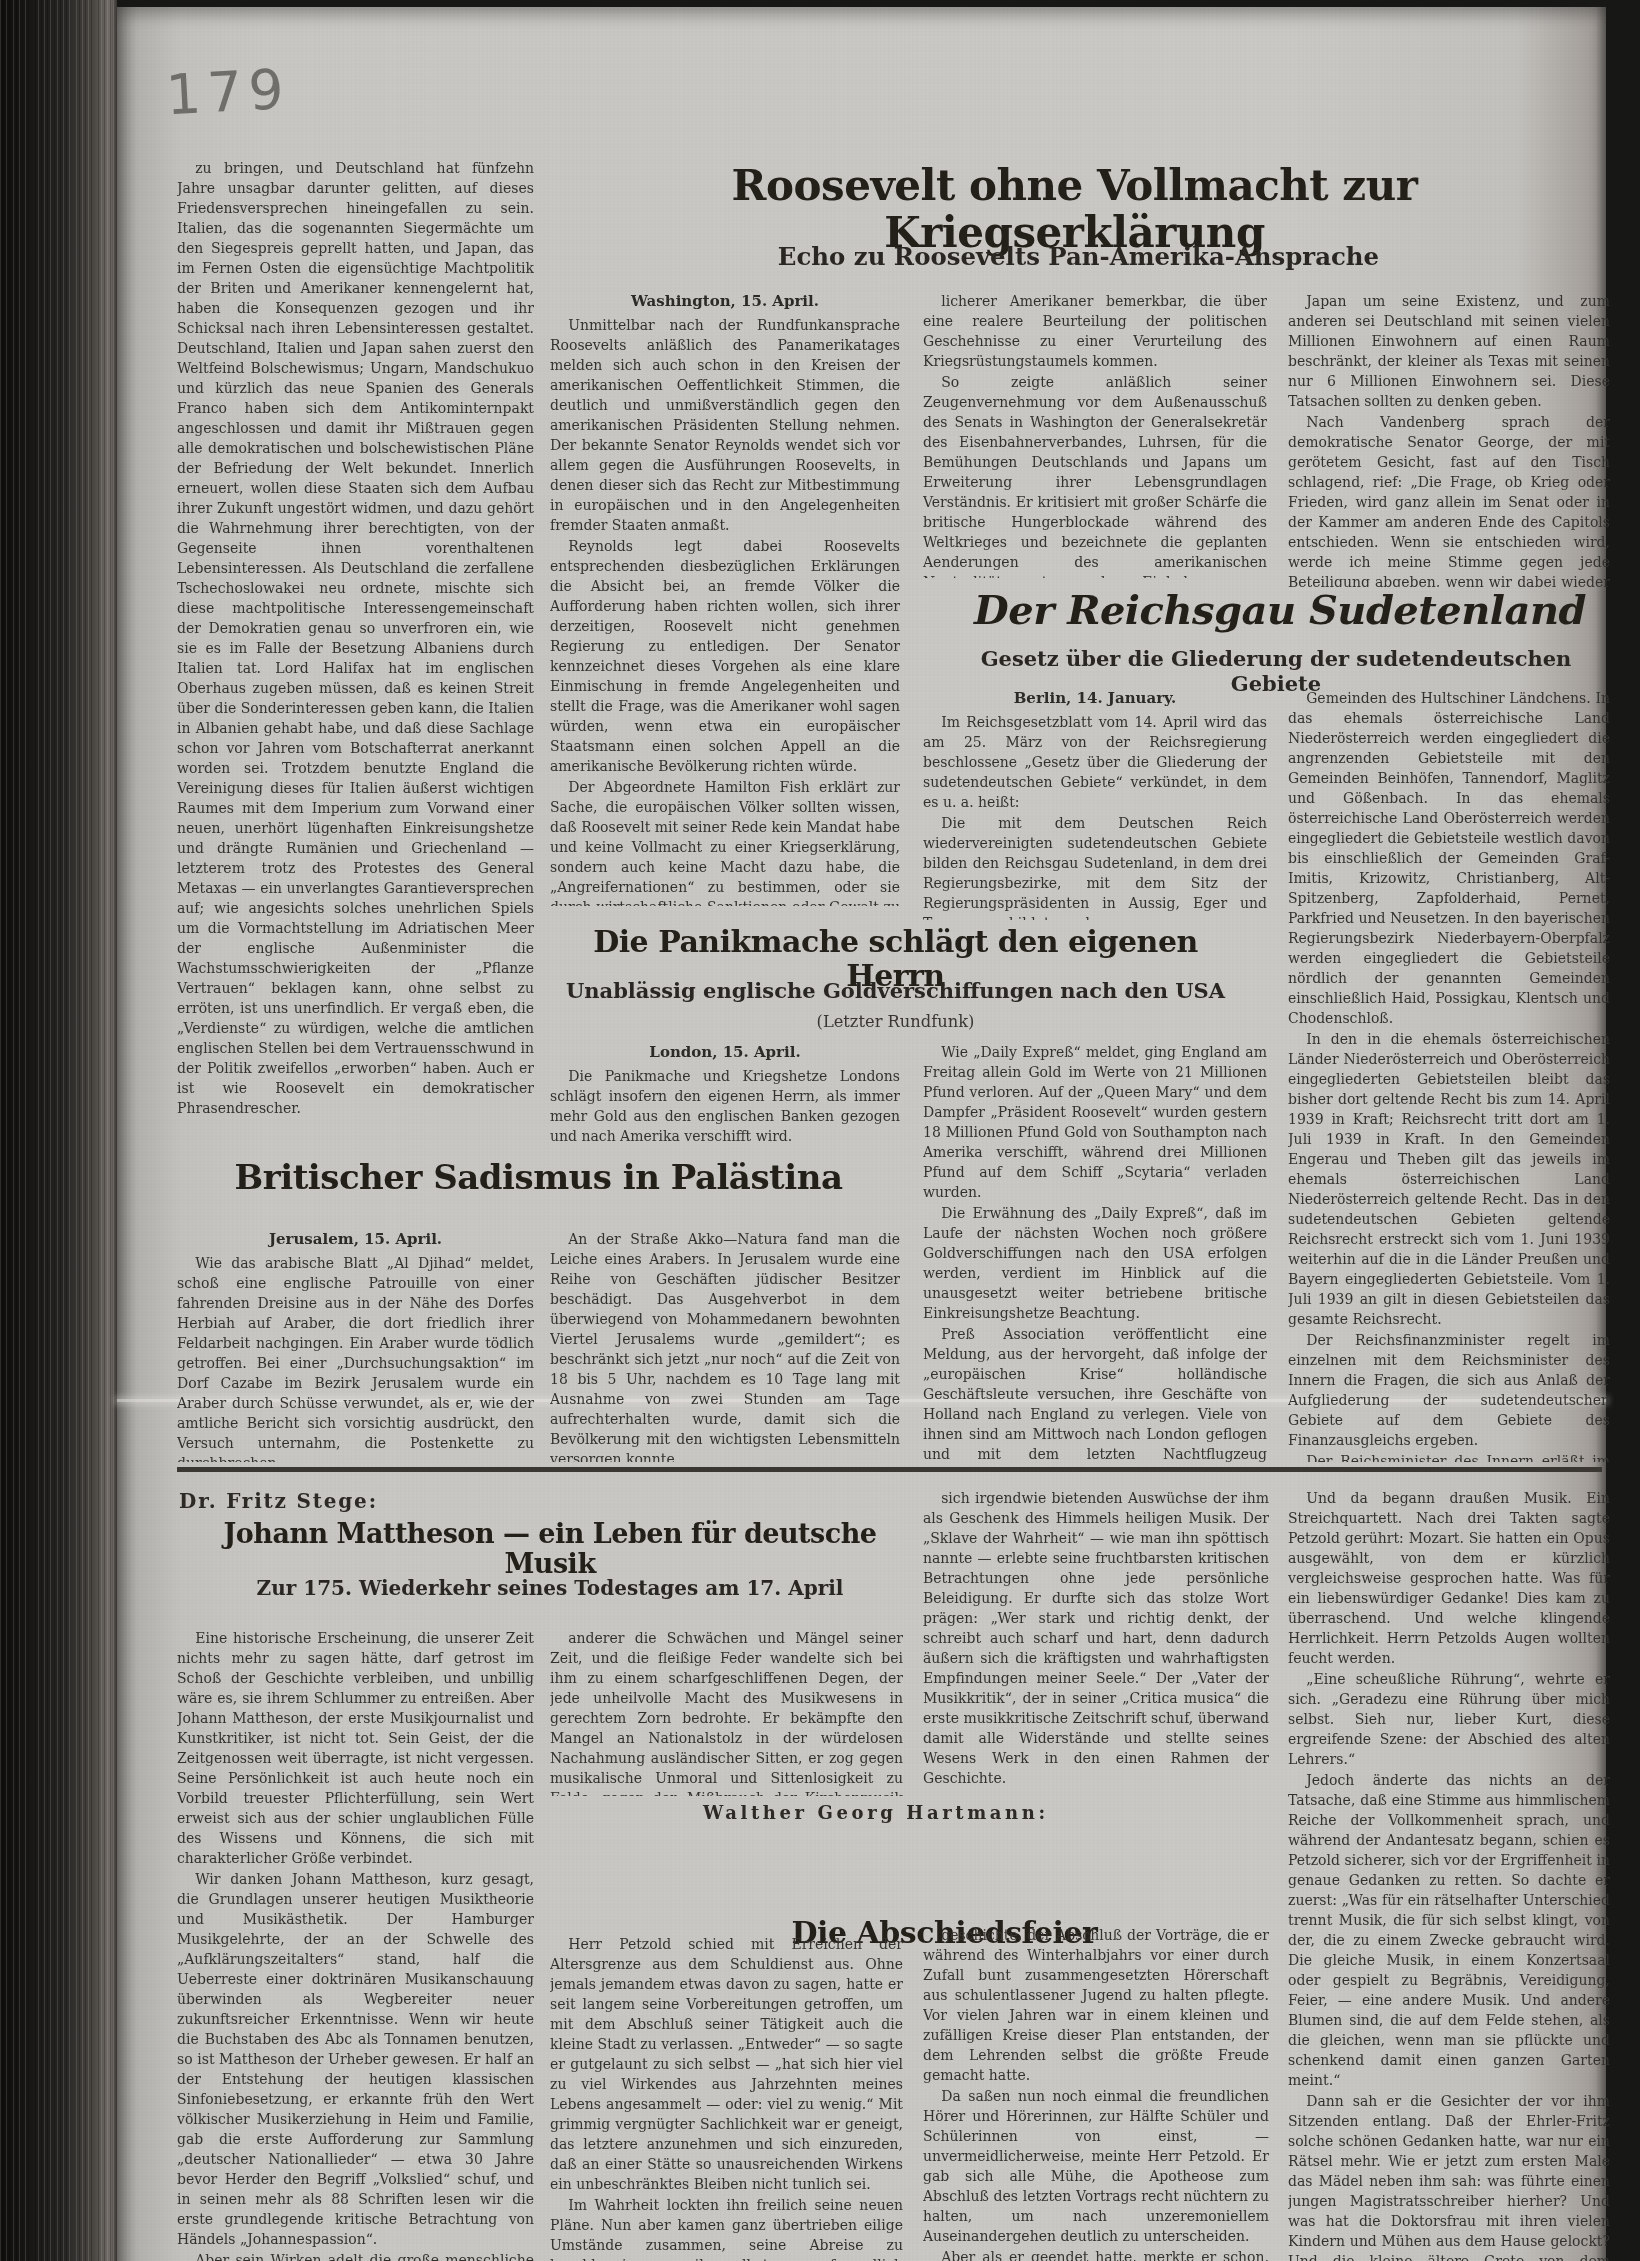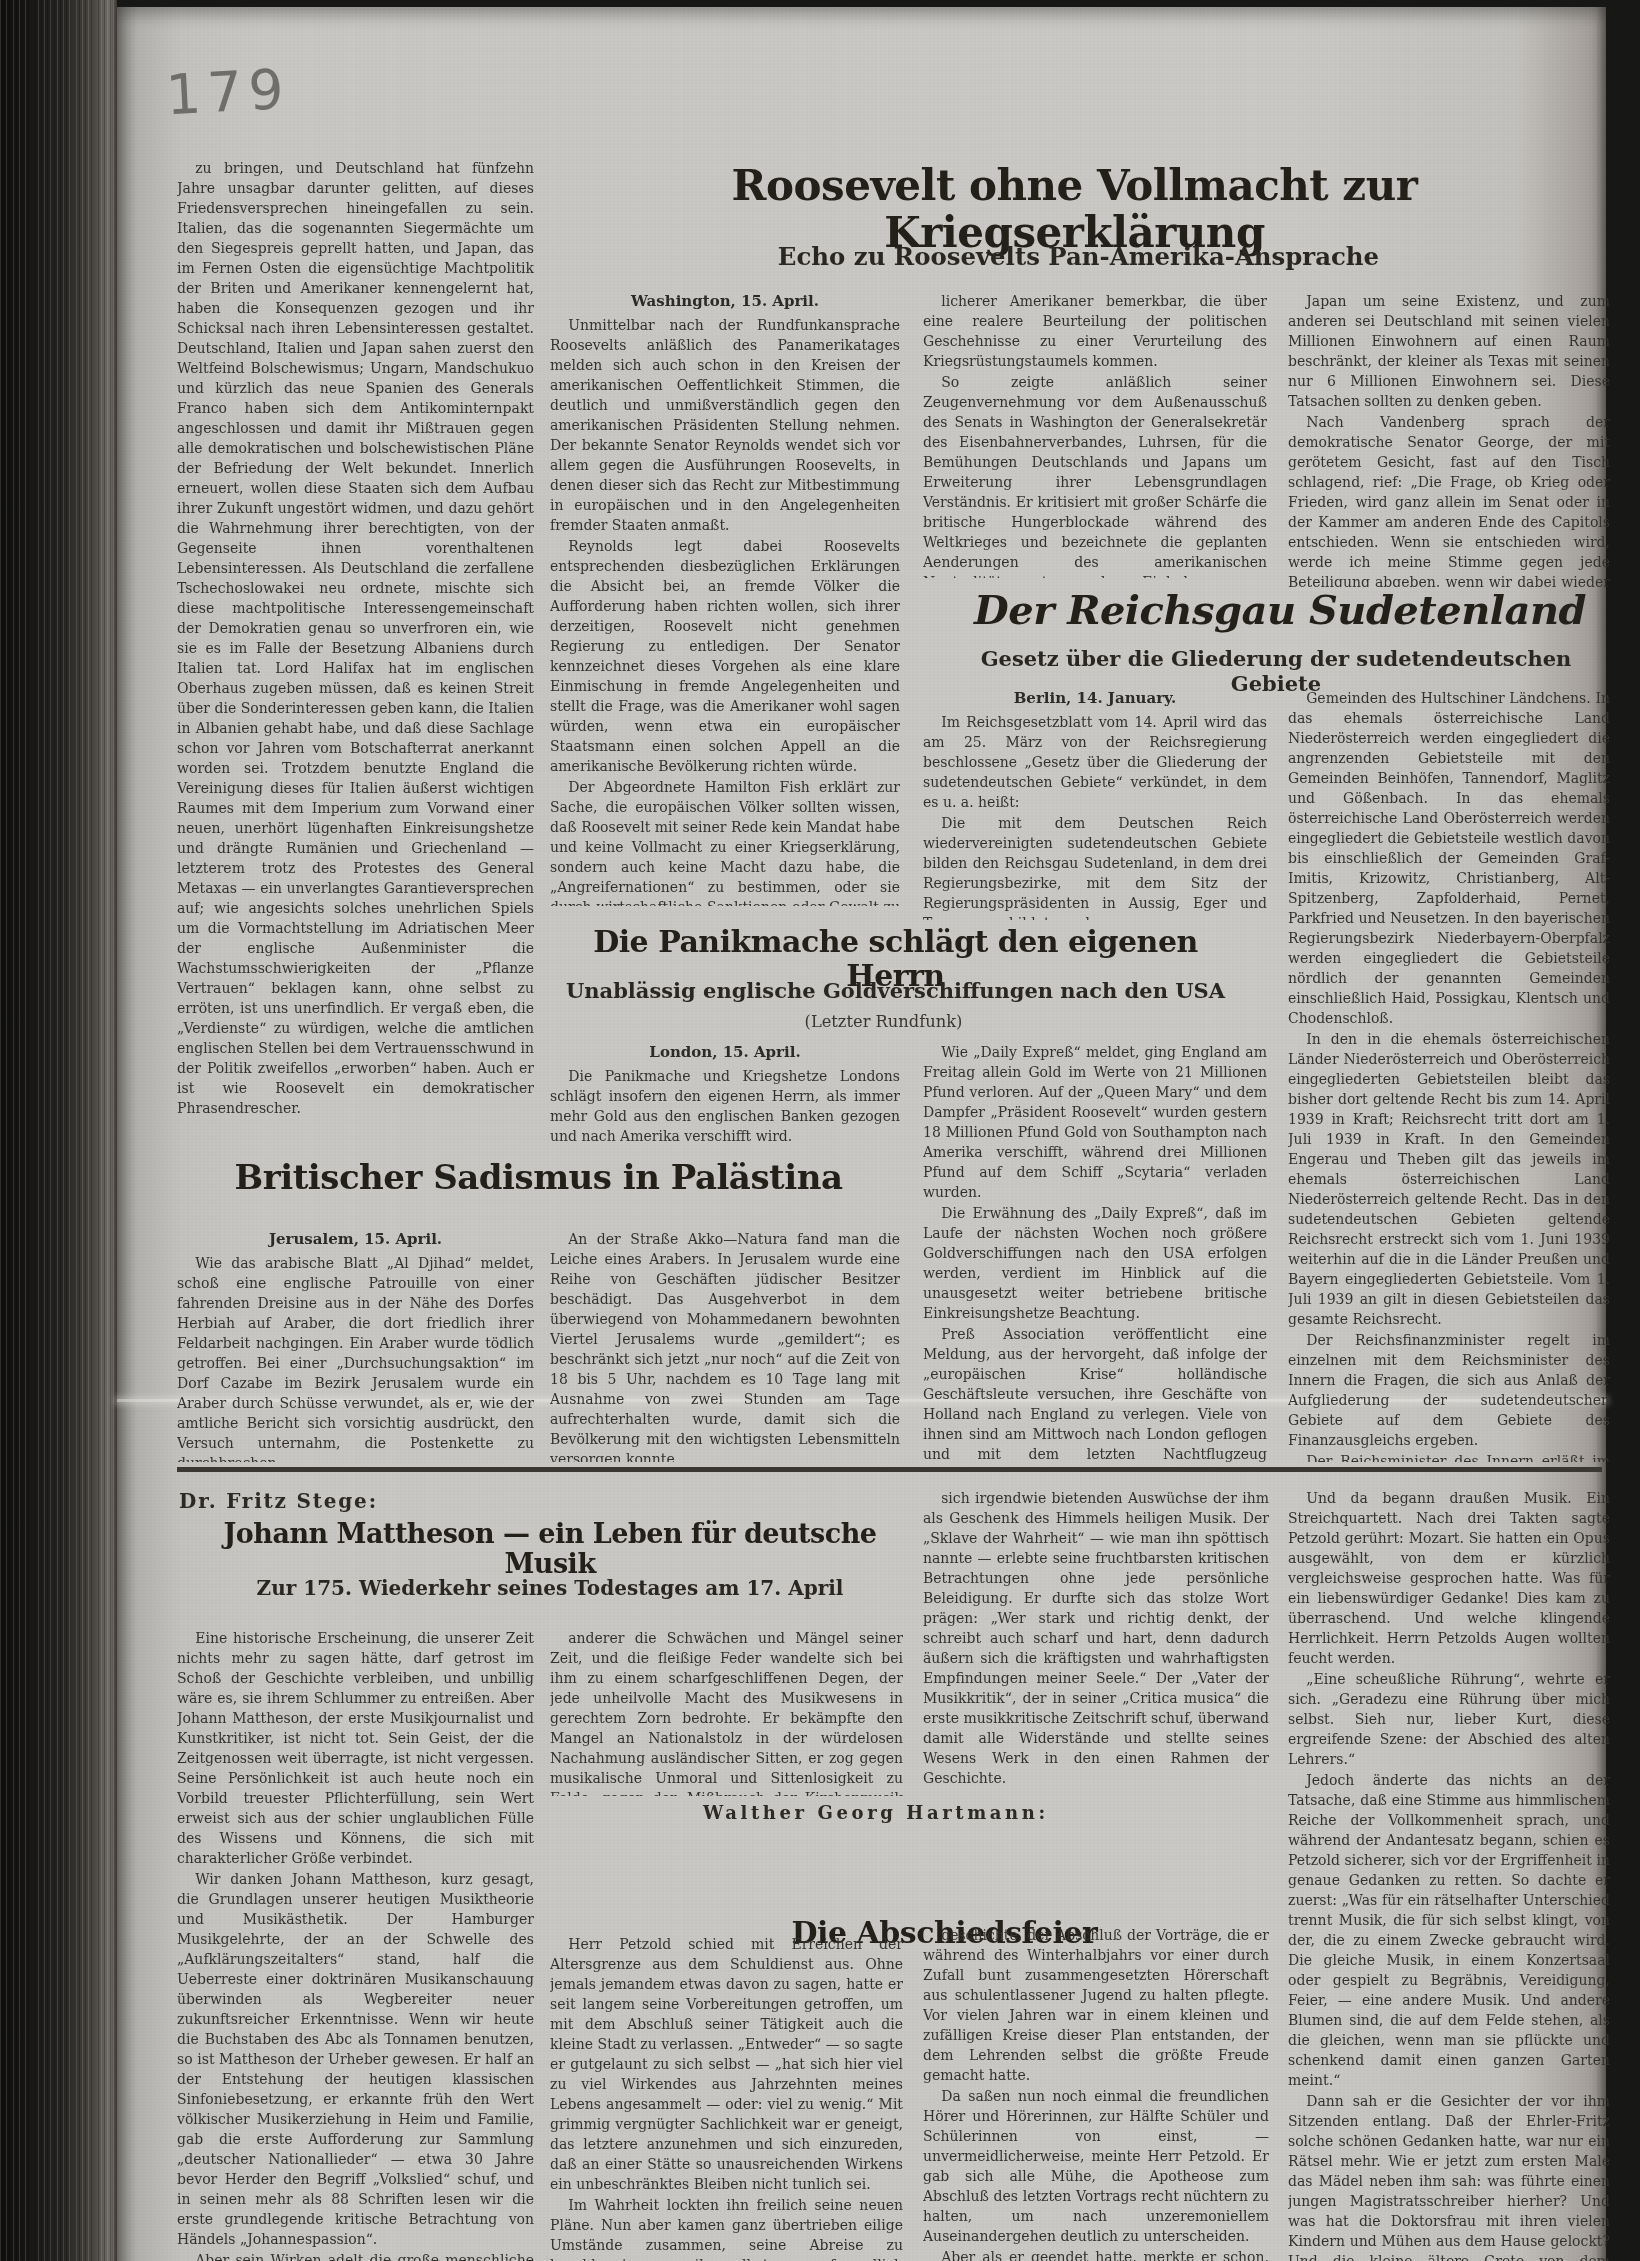--- a/index.html
+++ b/index.html
@@ -90,21 +90,21 @@
       <div>
           <p>Gemeinden des Hultschiner Ländchens. In das ehemals österreichische Land Niederösterreich werden eingegliedert die angrenzenden Gebietsteile mit den Gemeinden Beinhöfen, Tannendorf, Maglitz und Gößenbach. In das ehemals österreichische Land Oberösterreich werden eingegliedert die Gebietsteile westlich davon bis einschließlich der Gemeinden Graf-Imitis, Krizowitz, Christianberg, Alt-Spitzenberg, Zapfolderhaid, Pernet, Parkfried und Neusetzen. In den bayerischen Regierungsbezirk Niederbayern-Oberpfalz werden eingegliedert die Gebietsteile nördlich der genannten Gemeinden einschließlich Haid, Possigkau, Klentsch und Chodenschloß.</p>
           <p>In den in die ehemals österreichischen Länder Niederösterreich und Oberösterreich eingegliederten Gebietsteilen bleibt das bisher dort geltende Recht bis zum 14. April 1939 in Kraft; Reichsrecht tritt dort am 1. Juli 1939 in Kraft. In den Gemeinden Engerau und Theben gilt das jeweils im ehemals österreichischen Land Niederösterreich geltende Recht. Das in den sudetendeutschen Gebieten geltende Reichsrecht erstreckt sich vom 1. Juni 1939 weiterhin auf die in die Länder Preußen und Bayern eingegliederten Gebietsteile. Vom 1. Juli 1939 an gilt in diesen Gebietsteilen das gesamte Reichsrecht.</p>
           <p>Der Reichsfinanzminister regelt im einzelnen mit dem Reichsminister des Innern die Fragen, die sich aus Anlaß der Aufgliederung der sudetendeutschen Gebiete auf dem Gebiete des Finanzausgleichs ergeben.</p>
           <p>Der Reichsminister des Innern erläßt im Einvernehmen mit den beteiligten Reichsministern die zur Durchführung und Ergänzung dieses Gesetzes erforderlichen Rechts- und Verwaltungsvorschriften.</p>
         </div>
     </div>
 
     <div class="headline" style="left:428px;top:918px;width:701px;font-size:30px;">Die Panikmache schlägt den eigenen Herrn</div>
     <div class="subhead" style="left:428px;top:971px;width:701px;font-size:21px;">Unablässig englische Goldverschiffungen nach den USA</div>
-    <div class="note" style="left:416px;top:1005px;width:701px;font-size:16.3px;">(Letzter Rundfunk)</div>
+    <div class="note" style="left:428px;top:1005px;width:701px;font-size:16.3px;">(Letzter Rundfunk)</div>
 
     <div class="col" style="left:433px;top:1035px;width:350px;height:114px;">
       <div class="dateline">London, 15. April.</div>
       <div>
           <p>Die Panikmache und Kriegshetze Londons schlägt insofern den eigenen Herrn, als immer mehr Gold aus den englischen Banken gezogen und nach Amerika verschifft wird.</p>
         </div>
     </div>
     <div class="col" style="left:806px;top:1035px;width:344px;height:420px;">
       <div>
           <p>Wie „Daily Expreß“ meldet, ging England am Freitag allein Gold im Werte von 21 Millionen Pfund verloren. Auf der „Queen Mary“ und dem Dampfer „Präsident Roosevelt“ wurden gestern 18 Millionen Pfund Gold von Southampton nach Amerika verschifft, während drei Millionen Pfund auf dem Schiff „Scytaria“ verladen wurden.</p>

